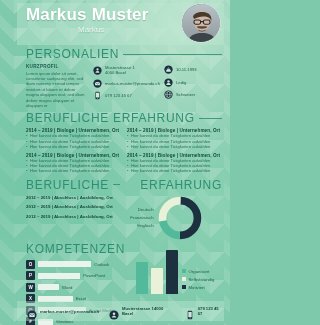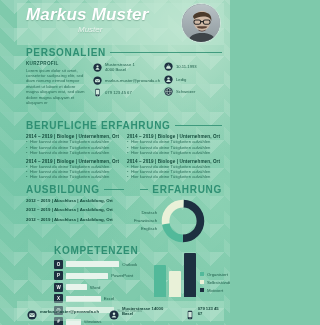--- a/index.html
+++ b/index.html
@@ -32,21 +32,21 @@
 
   
   .header {
     position:relative; height:47px;
     padding:5px 0 0 26px;
   }
   .hdr-band {
     position:absolute; left:17px; right:6px; top:3px; height:42px;
     background:rgba(190,230,210,.45);
   }
-  .hdr-inner { position:relative; z-index:3;font-style:italic; }
+  .hdr-inner { position:relative; z-index:3; }
   .name {
     font-size:17px; font-weight:bold; color:#ffffff;
     letter-spacing:.2px; line-height:19px;
     text-shadow:0 1px 1px rgba(60,110,90,.35);
   }
   .job {
     font-size:8px; color:#eaf6ef; margin-left:52px; margin-top:1px;
     text-shadow:0 1px 1px rgba(60,110,90,.3);
   }
   .photo {
@@ -54,21 +54,21 @@
     width:40px; height:40px; border-radius:50%;
     border:1.5px solid #cfe8dc; overflow:hidden;
     background:#8f9aa0; z-index:4;
   }
   .photo svg { display:block; }
 
   
   .sec { display:flex; align-items:center; gap:4px; padding:0 8px 0 26px; }
   .sec.right-align { padding-left:8px; padding-right:8px; }
   .sec-title {
-    font-size:10px; font-weight:bold; color:#2f8f73;
+    font-size:12px; font-weight:normal; color:#2f8f73;
     letter-spacing:.7px; white-space:nowrap;
   }
   .sec-rule { flex:1; height:1px; background:#2f8f73; opacity:.85; }
 
   
   .personal { display:flex; padding:3px 8px 0 26px; gap:5px; }
   .profile-col { width:62px; }
   .sub-h { font-size:4.6px; font-weight:bold; color:#1f5e4c; letter-spacing:.3px; margin-bottom:1.5px; }
   .lorem { font-size:4.2px; line-height:5.4px; color:#2a6d58; }
   .contact-col { flex:1; display:flex; gap:4px; padding-top:1px; }
@@ -93,21 +93,21 @@
   .edu-li { font-size:4.4px; color:#134a3b; font-weight:bold; }
 
   .lang { flex:1; position:relative; }
   .donut-wrap { display:flex; align-items:center; gap:3px; padding:3px 8px 0 2px; }
   .legend { display:flex; flex-direction:column; gap:3px; align-items:flex-end; }
   .leg { display:flex; align-items:center; gap:2.5px; }
   .leg-txt { font-size:4.3px; color:#1e5d4a; }
   .leg-sw { width:4px; height:4px; flex:0 0 4px; }
 
   
-  .lower { display:flex;margin-left:28px; }
+  .lower { display:flex; }
   .komp { width:132px; }
   .komp-list { padding:4px 6px 0 26px; display:flex; flex-direction:column; gap:2.5px; }
   .krow { display:flex; align-items:center; gap:3px; }
   .kicon { width:9px; height:9px; flex:0 0 9px; background:#1d3040; border-radius:1px; position:relative; }
   .kicon span { position:absolute; inset:1px; font-size:4.5px; color:#fff; display:flex; align-items:center; justify-content:center; font-weight:bold; }
   .kbar { height:6px; background:#e8f4ec; border-radius:.5px; }
   .klabel { font-size:4.3px; color:#1e5d4a; }
 
   .staerk { flex:1; }
   .chart-area { display:flex; align-items:flex-end; gap:4px; padding:5px 6px 0 4px; height:52px; }
@@ -129,21 +129,21 @@
 <body>
 
 <div class="bg"></div>
 
 <div class="sheet">
 
   <div class="header">
     <div class="hdr-band"></div>
     <div class="hdr-inner">
       <div class="name">Markus Muster</div>
-      <div class="job">Muster</div>
+      <div class="job">Markus</div>
     </div>
     <div class="photo">
       <svg width="40" height="40" viewBox="0 0 40 40">
         <defs>
             <clipPath id="cp">
               <circle cx="20" cy="20" r="20"></circle>
             </clipPath>
         <linearGradient id="bgph" x1="0" y1="0" x2="0" y2="1">
           <stop offset="0" stop-color="#b9c2c6"></stop>
               <stop offset="1" stop-color="#8c979c"></stop>
@@ -250,21 +250,21 @@
               </svg>
             </span>
             <span class="ctext">
               <b>Schweizer</b>
             </span>
           </div>
         </div>
     </div>
   </div>
 
-  <div class="sec" style="margin-top:15px">
+  <div class="sec" style="margin-top:3px">
     <div class="sec-title">BERUFLICHE ERFAHRUNG</div>
     <div class="sec-rule"></div>
   </div>
 
   <div class="exp-wrap">
     <div class="exp-col" id="exp-left">
         <div>
           <div class="exp-head">2014 – 2019 | Biologe  | Unternehmen, Ort</div>
           <div class="exp-li">Hier kannst du deine Tätigkeiten aufzählen</div>
           <div class="exp-li">Hier kannst du deine Tätigkeiten aufzählen</div>
@@ -289,21 +289,21 @@
           <div class="exp-li">Hier kannst du deine Tätigkeiten aufzählen</div>
           <div class="exp-li">Hier kannst du deine Tätigkeiten aufzählen</div>
           <div class="exp-li">Hier kannst du deine Tätigkeiten aufzählen</div>
         </div>
       </div>
   </div>
 
   <div class="mid" style="margin-top:4px">
     <div class="edu">
       <div class="sec">
-        <div class="sec-title">AUSBILDUNG</div>
+        <div class="sec-title">BERUFLICHE</div>
         <div class="sec-rule"></div>
       </div>
       <div class="edu-list" id="edu-list">
           <div class="edu-li">2012 – 2019 | Abschluss | Ausbildung, Ort</div>
           <div class="edu-li">2012 – 2019 | Abschluss | Ausbildung, Ort</div>
           <div class="edu-li">2012 – 2019 | Abschluss | Ausbildung, Ort</div>
         </div>
     </div>
 
     <div class="lang">

